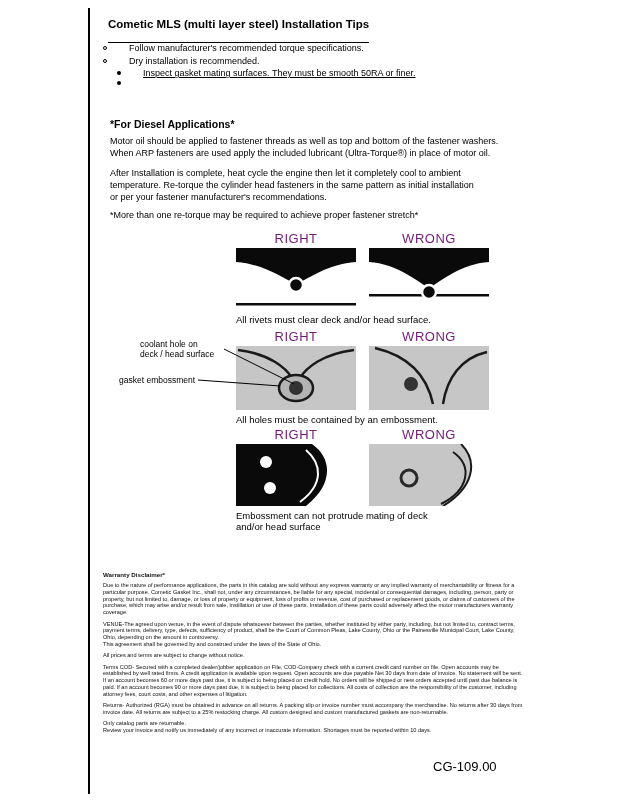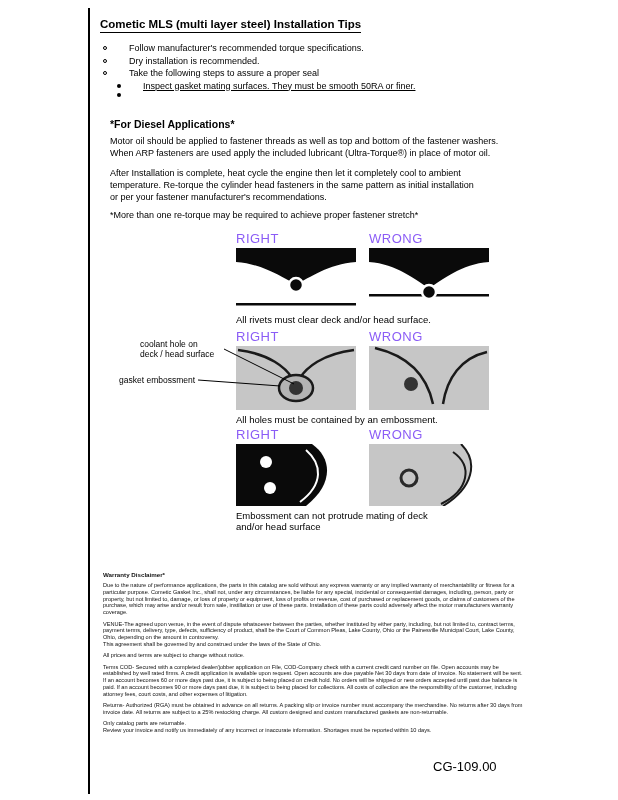--- a/index.html
+++ b/index.html
@@ -5,39 +5,39 @@
   * { margin:0; padding:0; box-sizing:border-box; }
   html,body { background:#ffffff; }
   .page {
     position:relative; width:618px; height:800px; background:#ffffff;
     font-family:"Liberation Sans", sans-serif; color:#000; overflow:hidden;
   }
   .preline { white-space:pre-line; }
   .spine { position:absolute; left:88px; top:8px; width:2px; height:786px; background:#000; }
 
   .title {
-    position:absolute; left:100px; top:18px;
-    font-size:11.5px; font-weight:bold; border-bottom:1.5px solid #000; padding-bottom:2px;
+    position:absolute; left:108px; top:18px;
+    font-size:11.5px; font-weight:bold; border-bottom:1.5px solid #000; padding-bottom:12px;
   }
 
   .tips { position:absolute; left:103px; top:43px; width:430px; font-size:9px; }
   .tip-row { display:flex; align-items:center; gap:22px; margin-bottom:2.5px; }
   .tip-sub { margin-left:14px;text-decoration:underline; }
   .bullet-o { width:4px; height:4px; border:1px solid #000; border-radius:50%; flex:0 0 auto; }
   .bullet-f { width:4px; height:4px; background:#000; border-radius:50%; flex:0 0 auto; }
 
   .diesel-h { position:absolute; left:110px; top:118px; font-size:10.5px; font-weight:bold; }
   .para1 { position:absolute; left:110px; top:136px; width:420px; font-size:9px; line-height:1.33; }
   .para2 { position:absolute; left:110px; top:168px; width:420px; font-size:9px; line-height:1.33; }
   .note  { position:absolute; left:110px; top:210px; width:420px; font-size:9px; }
 
   .diag-row { position:absolute; left:236px; width:253px; }
   .row1 { top:231px; } .row2 { top:329px; } .row3 { top:427px; }
   .dw-labels { display:flex; justify-content:space-between; }
-  .dw-labels span { width:120px; text-align:left; font-size:13px; color:#8b5cf6; letter-spacing:0.5px; }
+  .dw-labels span { width:120px; text-align:center; font-size:13px; color:#701a75; letter-spacing:0.5px; }
   .dw-images { display:flex; gap:13px; margin-top:2px; }
   .dw-images svg { display:block; }
   .caption { margin-top:4px; font-size:9.5px; }
 
   .callout1 { position:absolute; left:140px; top:339px; font-size:8.5px; line-height:1.2; }
   .callout2 { position:absolute; left:119px; top:375px; font-size:8.5px; }
   .callout-lines { position:absolute; left:195px; top:344px; z-index:5; pointer-events:none; }
 
   .warranty { position:absolute; left:103px; top:571px; width:420px; color:#111; }
   .warranty h3 { font-size:6.2px; font-weight:bold; margin-bottom:4px; }
@@ -54,24 +54,20 @@
   <div class="title">Cometic MLS (multi layer steel) Installation Tips</div>
 
   <div class="tips">
     <div class="tip-row">
       <span class="bullet-o"></span>
       <span>Follow manufacturer's recommended torque specifications.</span>
     </div>
     <div class="tip-row">
       <span class="bullet-o"></span>
       <span>Dry installation is recommended.</span>
-    </div>
-    <div class="tip-row">
-      <span class="bullet-o"></span>
-      <span>Take the following steps to assure a proper seal</span>
     </div>
     <div class="tip-row tip-sub">
       <span class="bullet-f"></span>
       <span>Inspect gasket mating surfaces.  They must be smooth 50RA or finer.</span>
     </div>
     <div class="tip-row tip-sub">
       <span class="bullet-f"></span>
     </div>
   </div>
 

